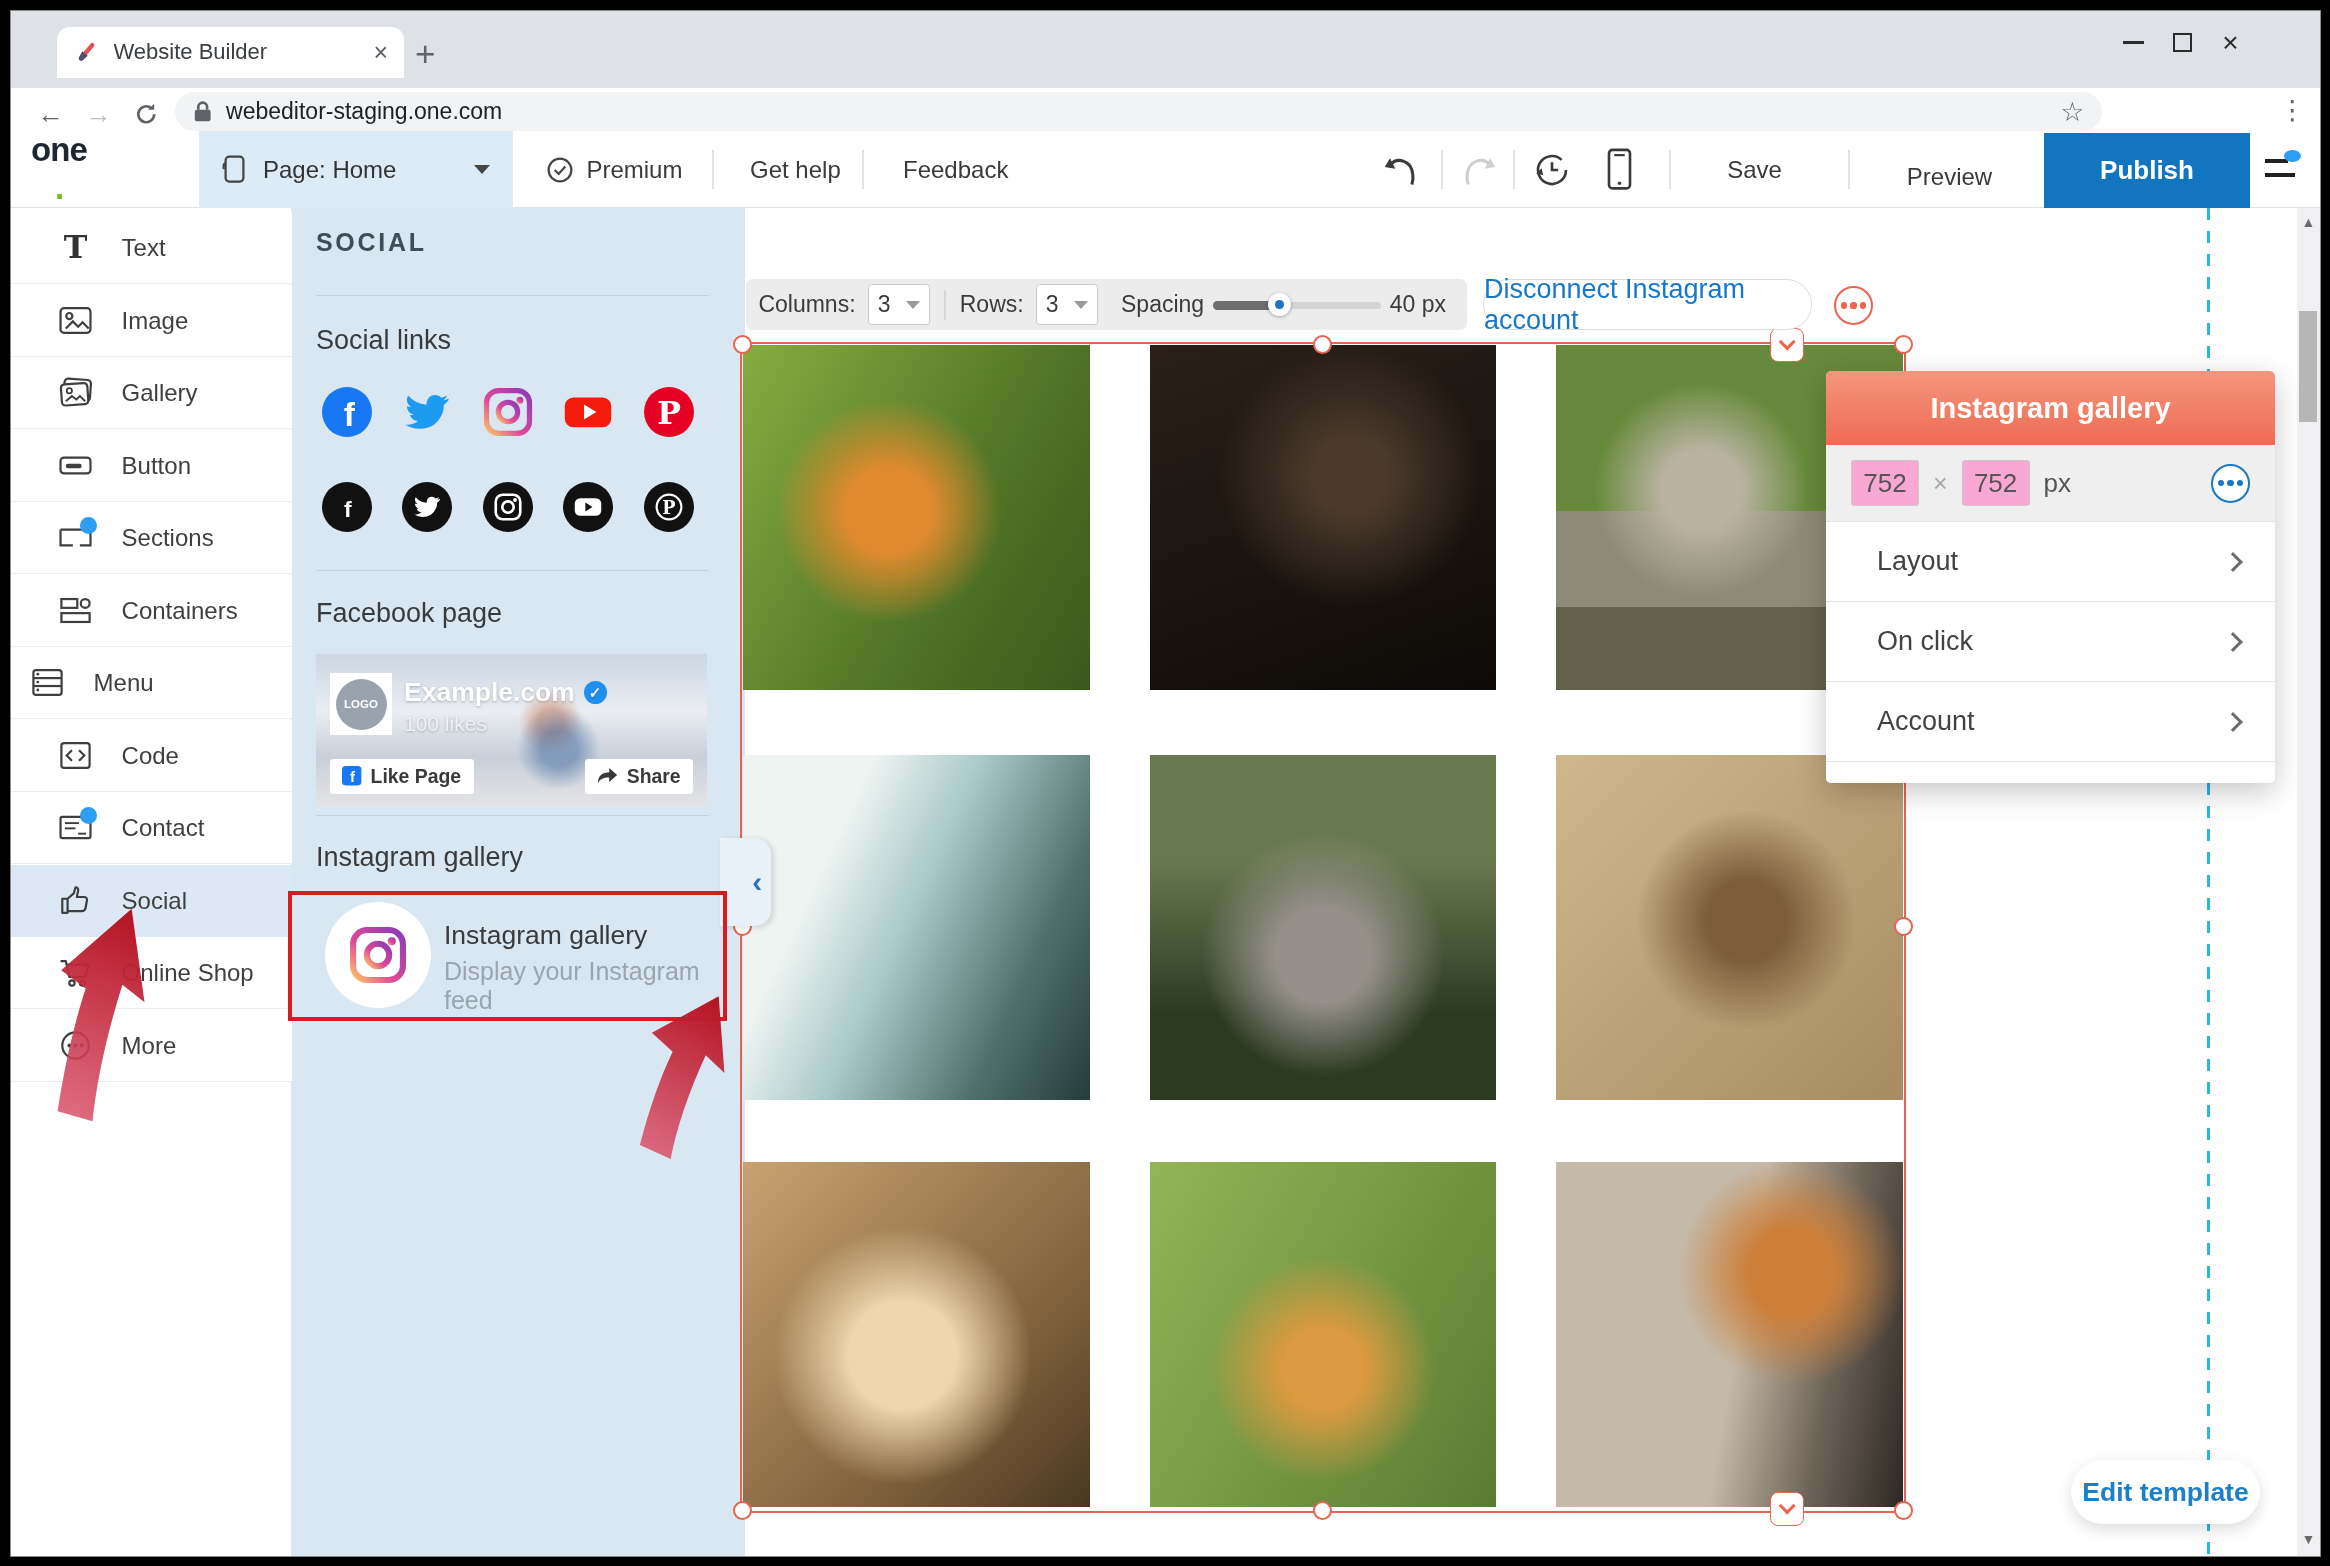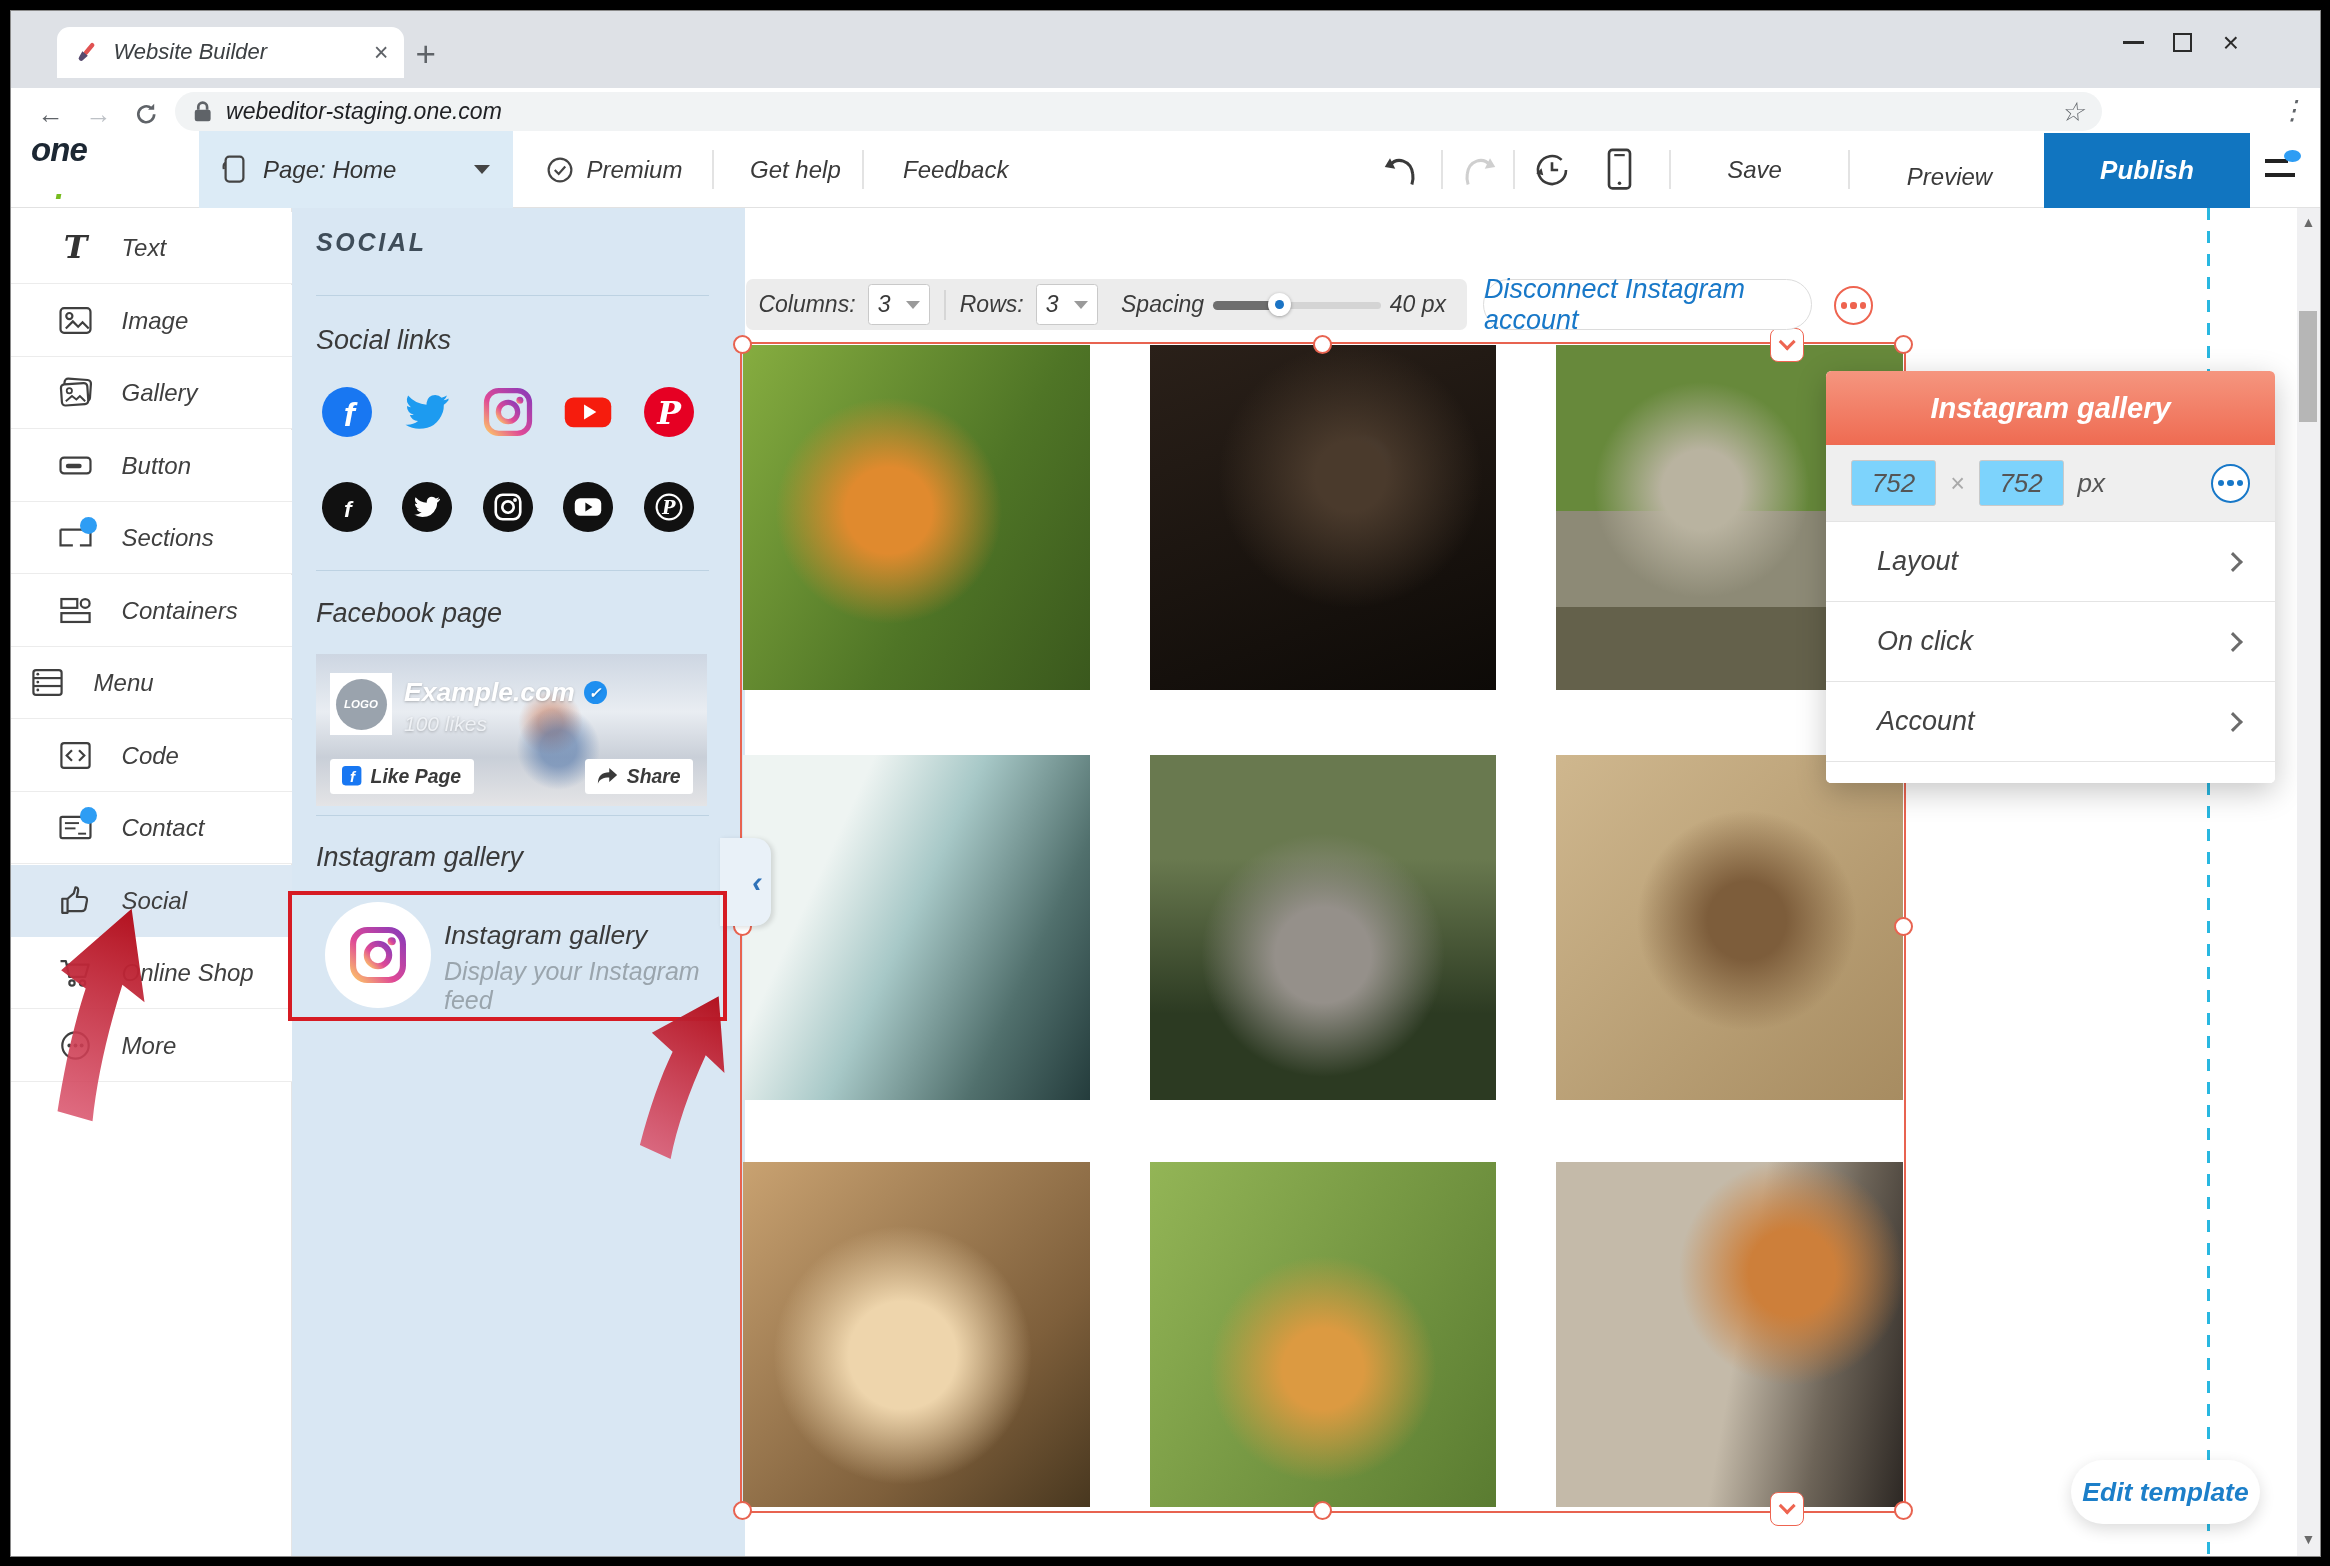--- a/index.html
+++ b/index.html
@@ -1,18 +1,18 @@
 <!DOCTYPE html>
 <html style="font-size:14px"><head>
 <meta charset="utf-8">
 <style>
   html,body{margin:0;padding:0;background:#000;}
   *{box-sizing:border-box;}
   .stage{position:relative;width:2330px;height:1566px;background:#000;overflow:hidden;
-         font-family:"Liberation Sans",sans-serif;font-style:italic;-webkit-font-smoothing:antialiased;}
+         font-family:"Liberation Sans",sans-serif;-webkit-font-smoothing:antialiased;}
   .abs{position:absolute;}
   
   .window{left:10.6px;top:10.6px;width:2309px;height:1545px;background:#fff;outline:1.8px solid #8a8a8a;}
   .tabbar{left:10.6px;top:10.6px;width:2309px;height:78px;background:#dee1e6;}
   .tab{left:57px;top:26.5px;width:347px;height:51px;background:#fff;border-radius:12.4px 12.4px 0 0;
        display:flex;align-items:center;padding:0 16px;gap:14px;}
   .tab-title{font-size:22px;color:#3c4043;flex:1;white-space:nowrap;overflow:hidden;}
   .tab-close{font-size:25px;color:#5f6368;line-height:1;}
   .newtab{left:415px;top:34px;font-size:35px;color:#5f6368;font-weight:300;}
   .winctl{top:25px;height:35px;display:flex;align-items:center;justify-content:center;width:41px;color:#2b2b2b;}
@@ -99,21 +99,21 @@
          background:repeating-linear-gradient(180deg,#29b7e0 0 12.4px,transparent 12.4px 23px);}
   .edittpl{left:2071px;top:1460px;width:189px;height:64px;border-radius:32px;background:#fff;z-index:6;
            box-shadow:0 5.3px 16px rgba(0,0,0,.14);display:flex;align-items:center;justify-content:center;
            font-size:26.5px;font-weight:600;color:#1c7fc9;}
   
   .inspector{left:1826px;top:371px;width:449px;height:412px;border-radius:5.3px;z-index:10;
              box-shadow:0 8.8px 30px rgba(0,0,0,.22);overflow:hidden;background:#fff;}
   .ins-head{height:74px;background:linear-gradient(180deg,rgba(245,144,120,.95),rgba(238,102,76,.97));
             display:flex;align-items:center;justify-content:center;color:#fff;font-size:29px;font-weight:600;}
   .ins-size{height:76px;background:#efefef;display:flex;align-items:center;padding:0 25px;gap:14px;}
-  .ins-input{width:85px;height:46px;background:#7dd3fc;border:0.9px solid #c9c9c9;border-radius:2.7px;
+  .ins-input{width:68px;height:46px;background:#f9a8d4;border:0.9px solid #c9c9c9;border-radius:2.7px;
              display:flex;align-items:center;justify-content:center;font-size:26px;color:#555;}
   .ins-x{font-size:25px;color:#aaa;}
   .ins-px{font-size:26px;color:#555;}
   .ins-row{height:80px;border-top:0.9px solid #e4e4e4;display:flex;align-items:center;justify-content:space-between;padding:0 35px 0 51px;background:#fff;}
   .ins-row .rl{font-size:27px;color:#424242;}
   .chev-r{width:14px;height:14px;border-right:3.5px solid #6b6b6b;border-top:3.5px solid #6b6b6b;transform:rotate(45deg);}
   
   .sbtrack{left:2297px;top:208px;width:23px;height:1348px;background:#f0f0f2;z-index:12;}
   .sbthumb{left:2299px;top:311px;width:17.7px;height:111px;background:#b6b6b6;z-index:13;}
   .sbarr{left:2297px;width:23px;text-align:center;font-size:14px;color:#6a6a6a;z-index:13;}

